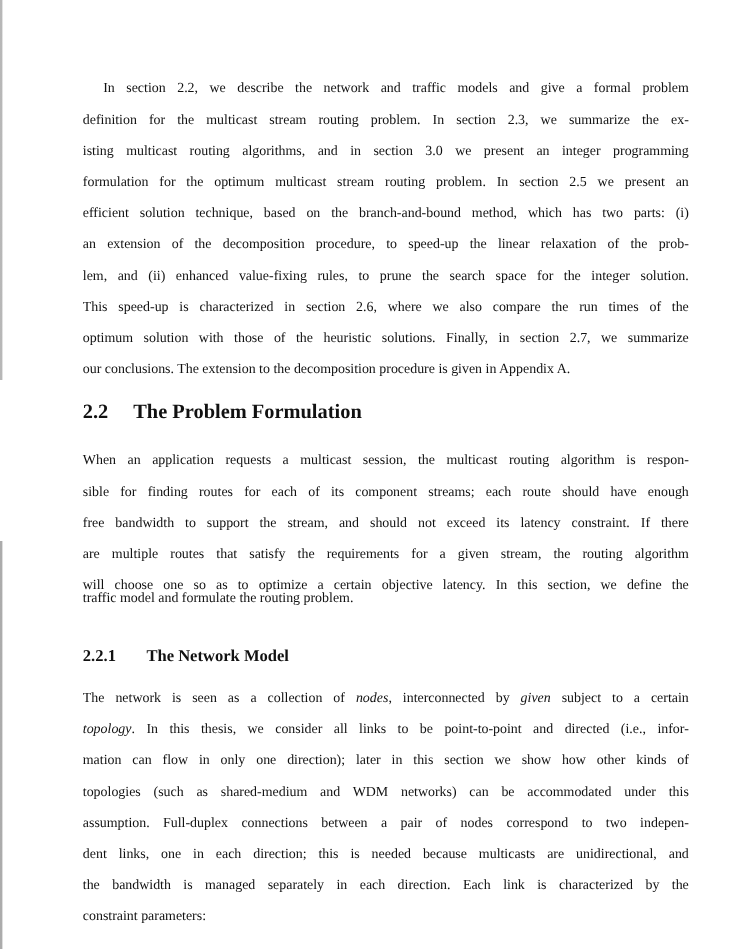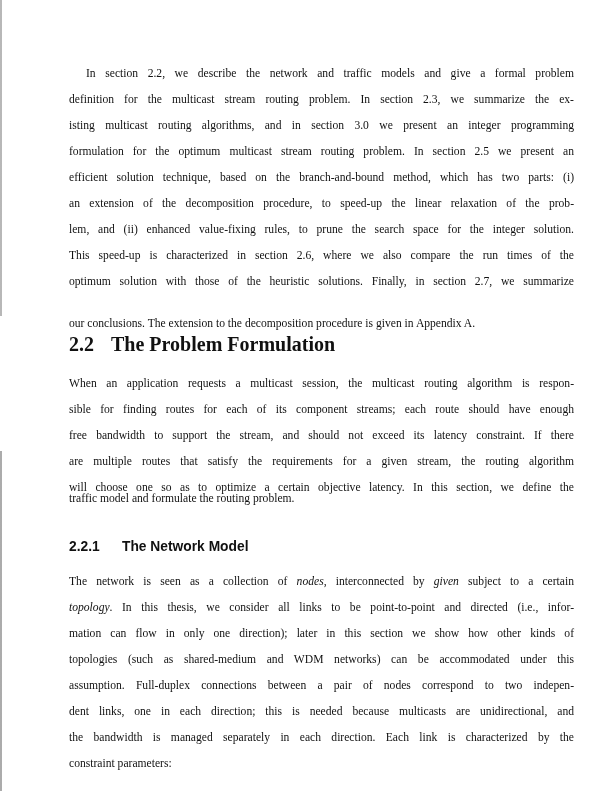--- a/index.html
+++ b/index.html
@@ -5,43 +5,43 @@
   html, body { margin:0; padding:0; background:#fff; }
   body { width:612px; height:791px; position:relative; overflow:hidden;
          font-family:"DejaVu Serif","Liberation Serif",serif; color:#111; }
   .leftbar { position:absolute; left:0; top:0; width:2px; height:791px;
              background:linear-gradient(#999 0 40%, transparent 40% 57%, #888 57% 100%); opacity:.7; }
   .page { position:absolute; left:69px; top:0; width:505px; }
   .line { position:absolute; left:0; width:505px; font-size:11.6px; line-height:14px;
           white-space:nowrap; text-align:justify; text-align-last:justify; font-family:"Liberation Serif",serif; }
   .line.last { text-align-last:left; }
   .line.indent { padding-left:17px; width:488px; }
-  h2 { position:absolute; left:0; margin:0; font-size:20px; font-weight:bold; font-family:"Liberation Serif",serif; }
-  h3 { position:absolute; left:0; margin:0; font-size:13.8px; font-weight:bold; font-family:Liberation Sans, sans-serif; }
+  h2 { position:absolute; left:0; margin:0; font-size:17px; font-weight:bold; font-family:"Liberation Serif",serif; }
+  h3 { position:absolute; left:0; margin:0; font-size:13.8px; font-weight:bold; font-family:Liberation Serif, serif; }
   .num { display:inline-block; width:42px; }
   .num3 { display:inline-block; width:53px; }
   em { font-style:italic;margin-top:44px; }
 </style>
 </head>
 <body>
 
 <div class="leftbar"></div>
 
 <div class="page">
   <div>
     <div class="line indent" style="top:67px">In section 2.2, we describe the network and traffic models and give a formal problem</div>
     <div class="line" style="top:93px">definition for the multicast stream routing problem.  In section 2.3, we summarize the ex-</div>
     <div class="line" style="top:119px">isting multicast routing algorithms, and in section 3.0 we present an integer programming</div>
     <div class="line" style="top:145px">formulation for the optimum multicast stream routing problem.  In section 2.5 we present an</div>
     <div class="line" style="top:171px">efficient solution technique, based on the branch-and-bound method, which has two parts:  (i)</div>
     <div class="line" style="top:197px">an extension of the decomposition procedure, to speed-up the linear relaxation of the prob-</div>
     <div class="line" style="top:223px">lem, and (ii) enhanced value-fixing rules, to prune the search space for the integer solution.</div>
     <div class="line" style="top:249px">This speed-up is characterized in section 2.6, where we also compare the run times of the</div>
     <div class="line" style="top:275px">optimum solution with those of the heuristic solutions.  Finally, in section 2.7, we summarize</div>
-    <div class="line last" style="top:317px">our conclusions.  The extension to the decomposition procedure is given in Appendix A.</div>
+    <div class="line last" style="top:301px">our conclusions.  The extension to the decomposition procedure is given in Appendix A.</div>
   </div>
 
   <h2 style="top:333px">
     <span class="num">2.2</span><span>The Problem Formulation</span>
   </h2>
 
   <div>
     <div class="line" style="top:377px">When an application requests a multicast session, the multicast routing algorithm is respon-</div>
     <div class="line" style="top:403px">sible for finding routes for each of its component streams; each route should have enough</div>
     <div class="line" style="top:429px">free bandwidth to support the stream, and should not exceed its latency constraint.  If there</div>

